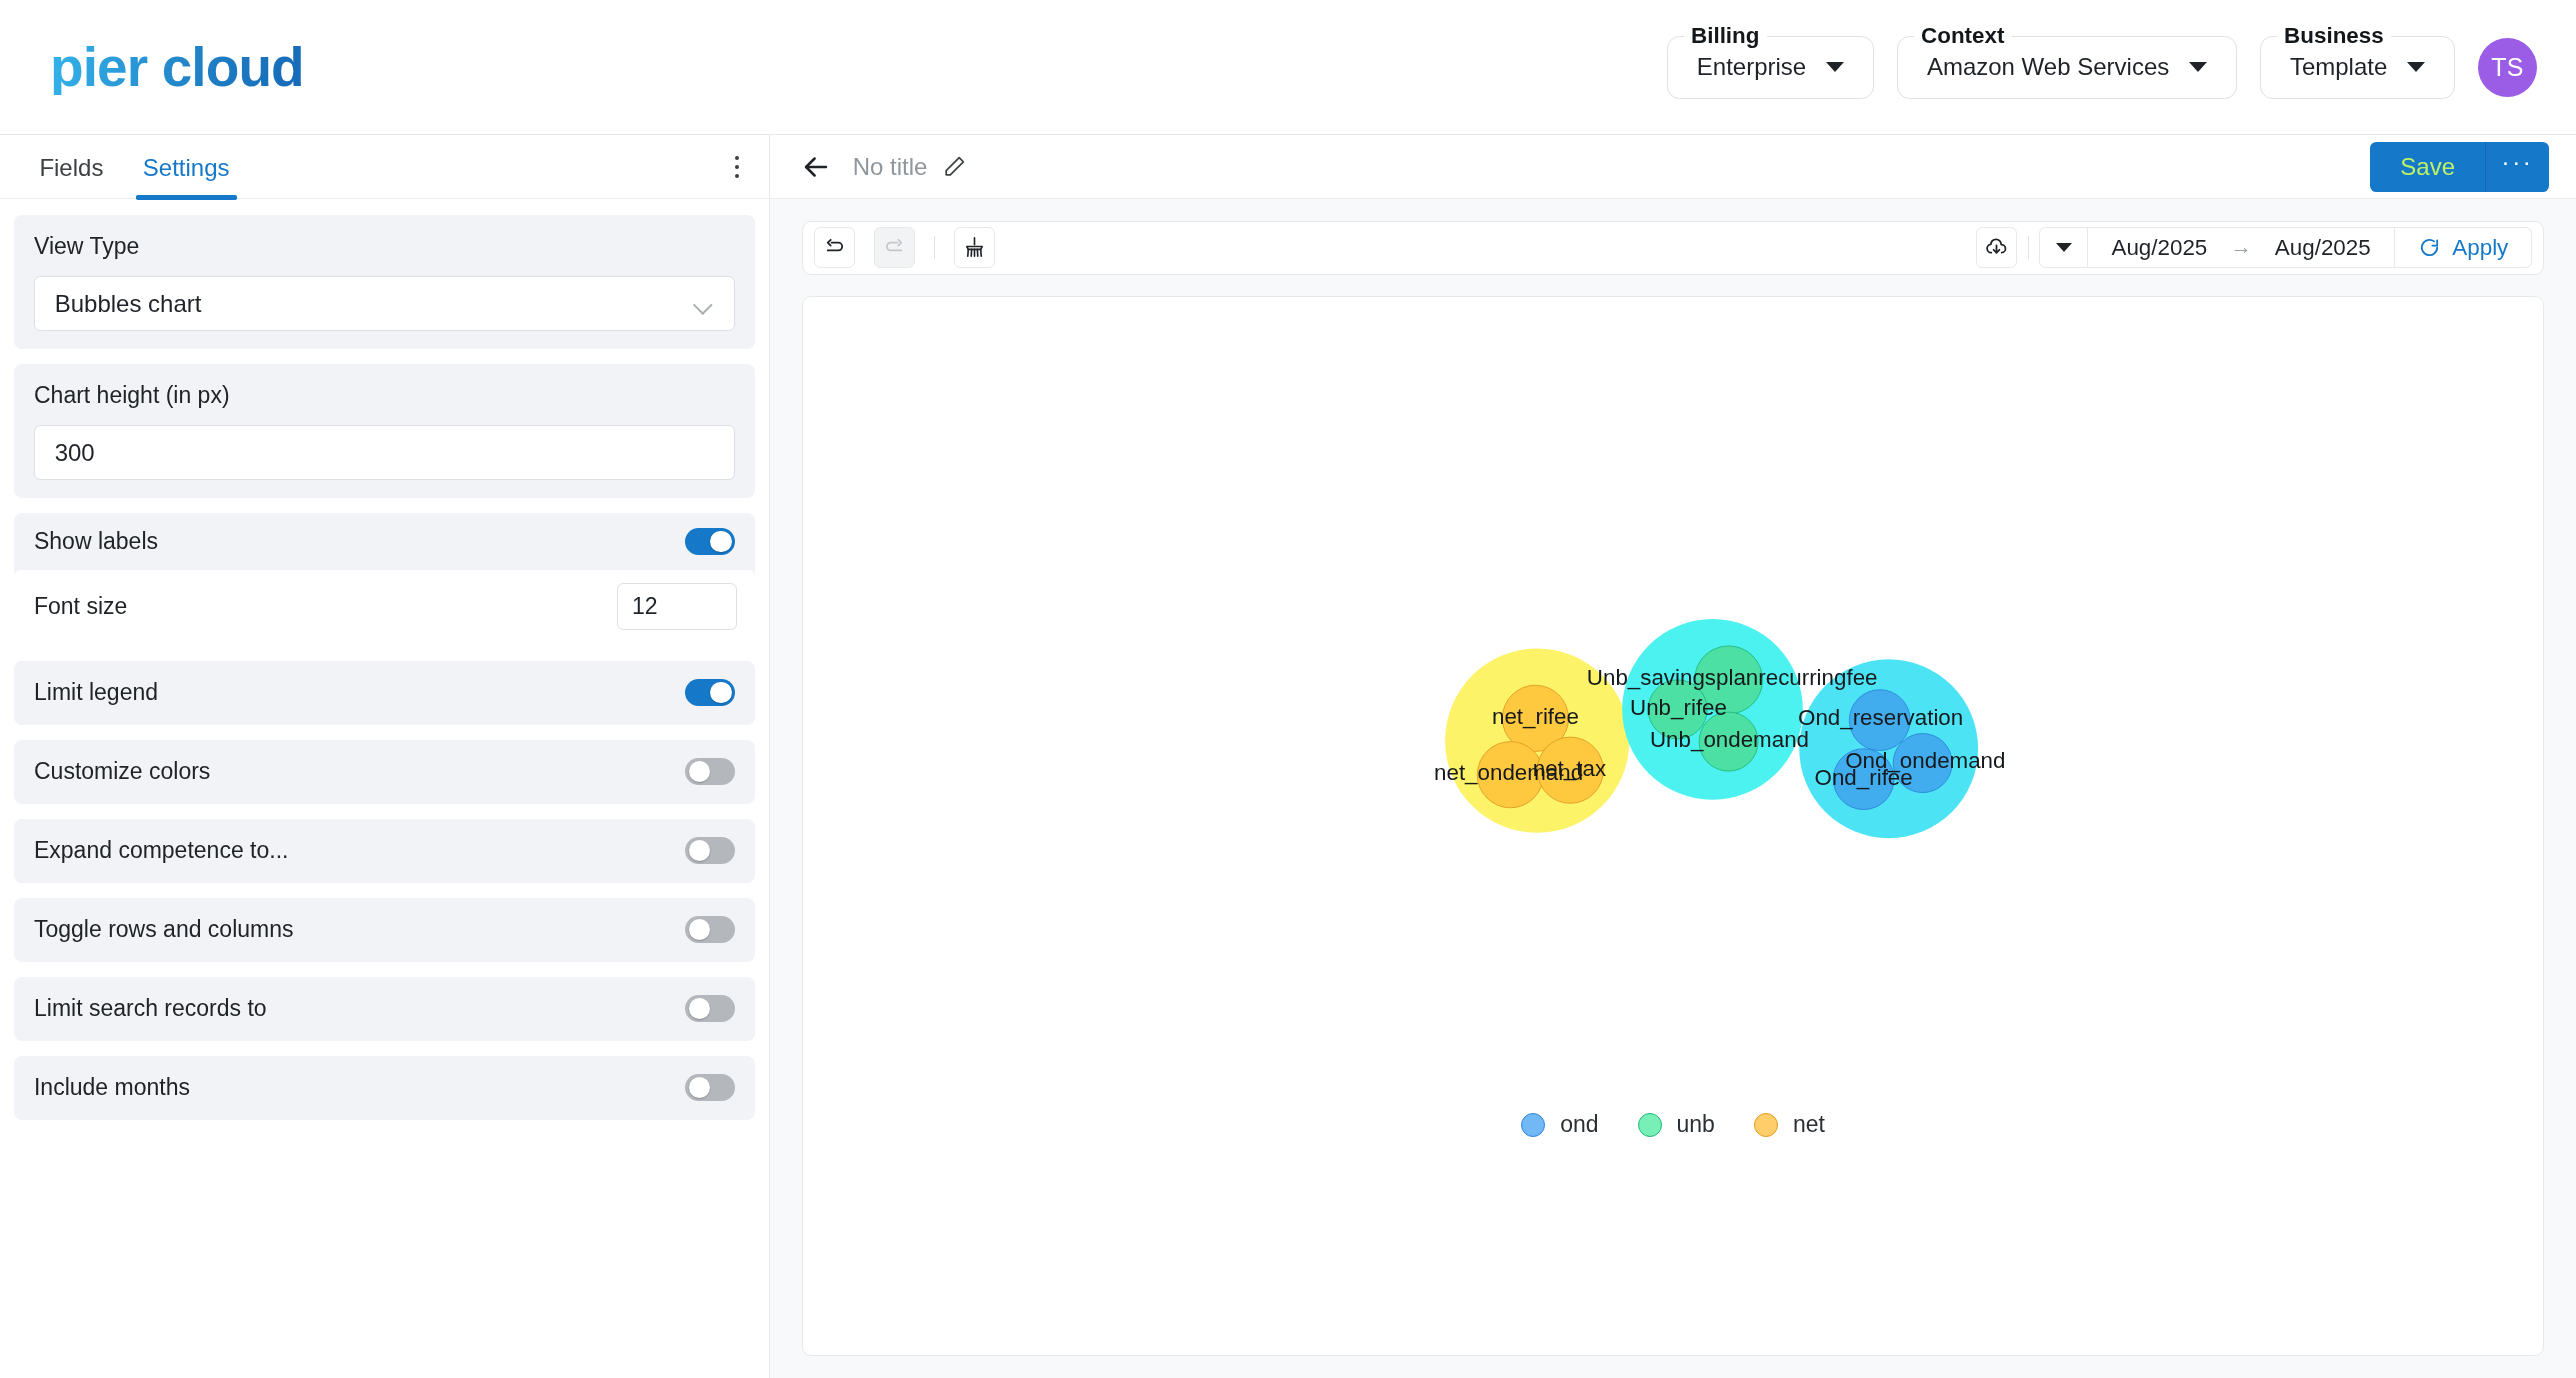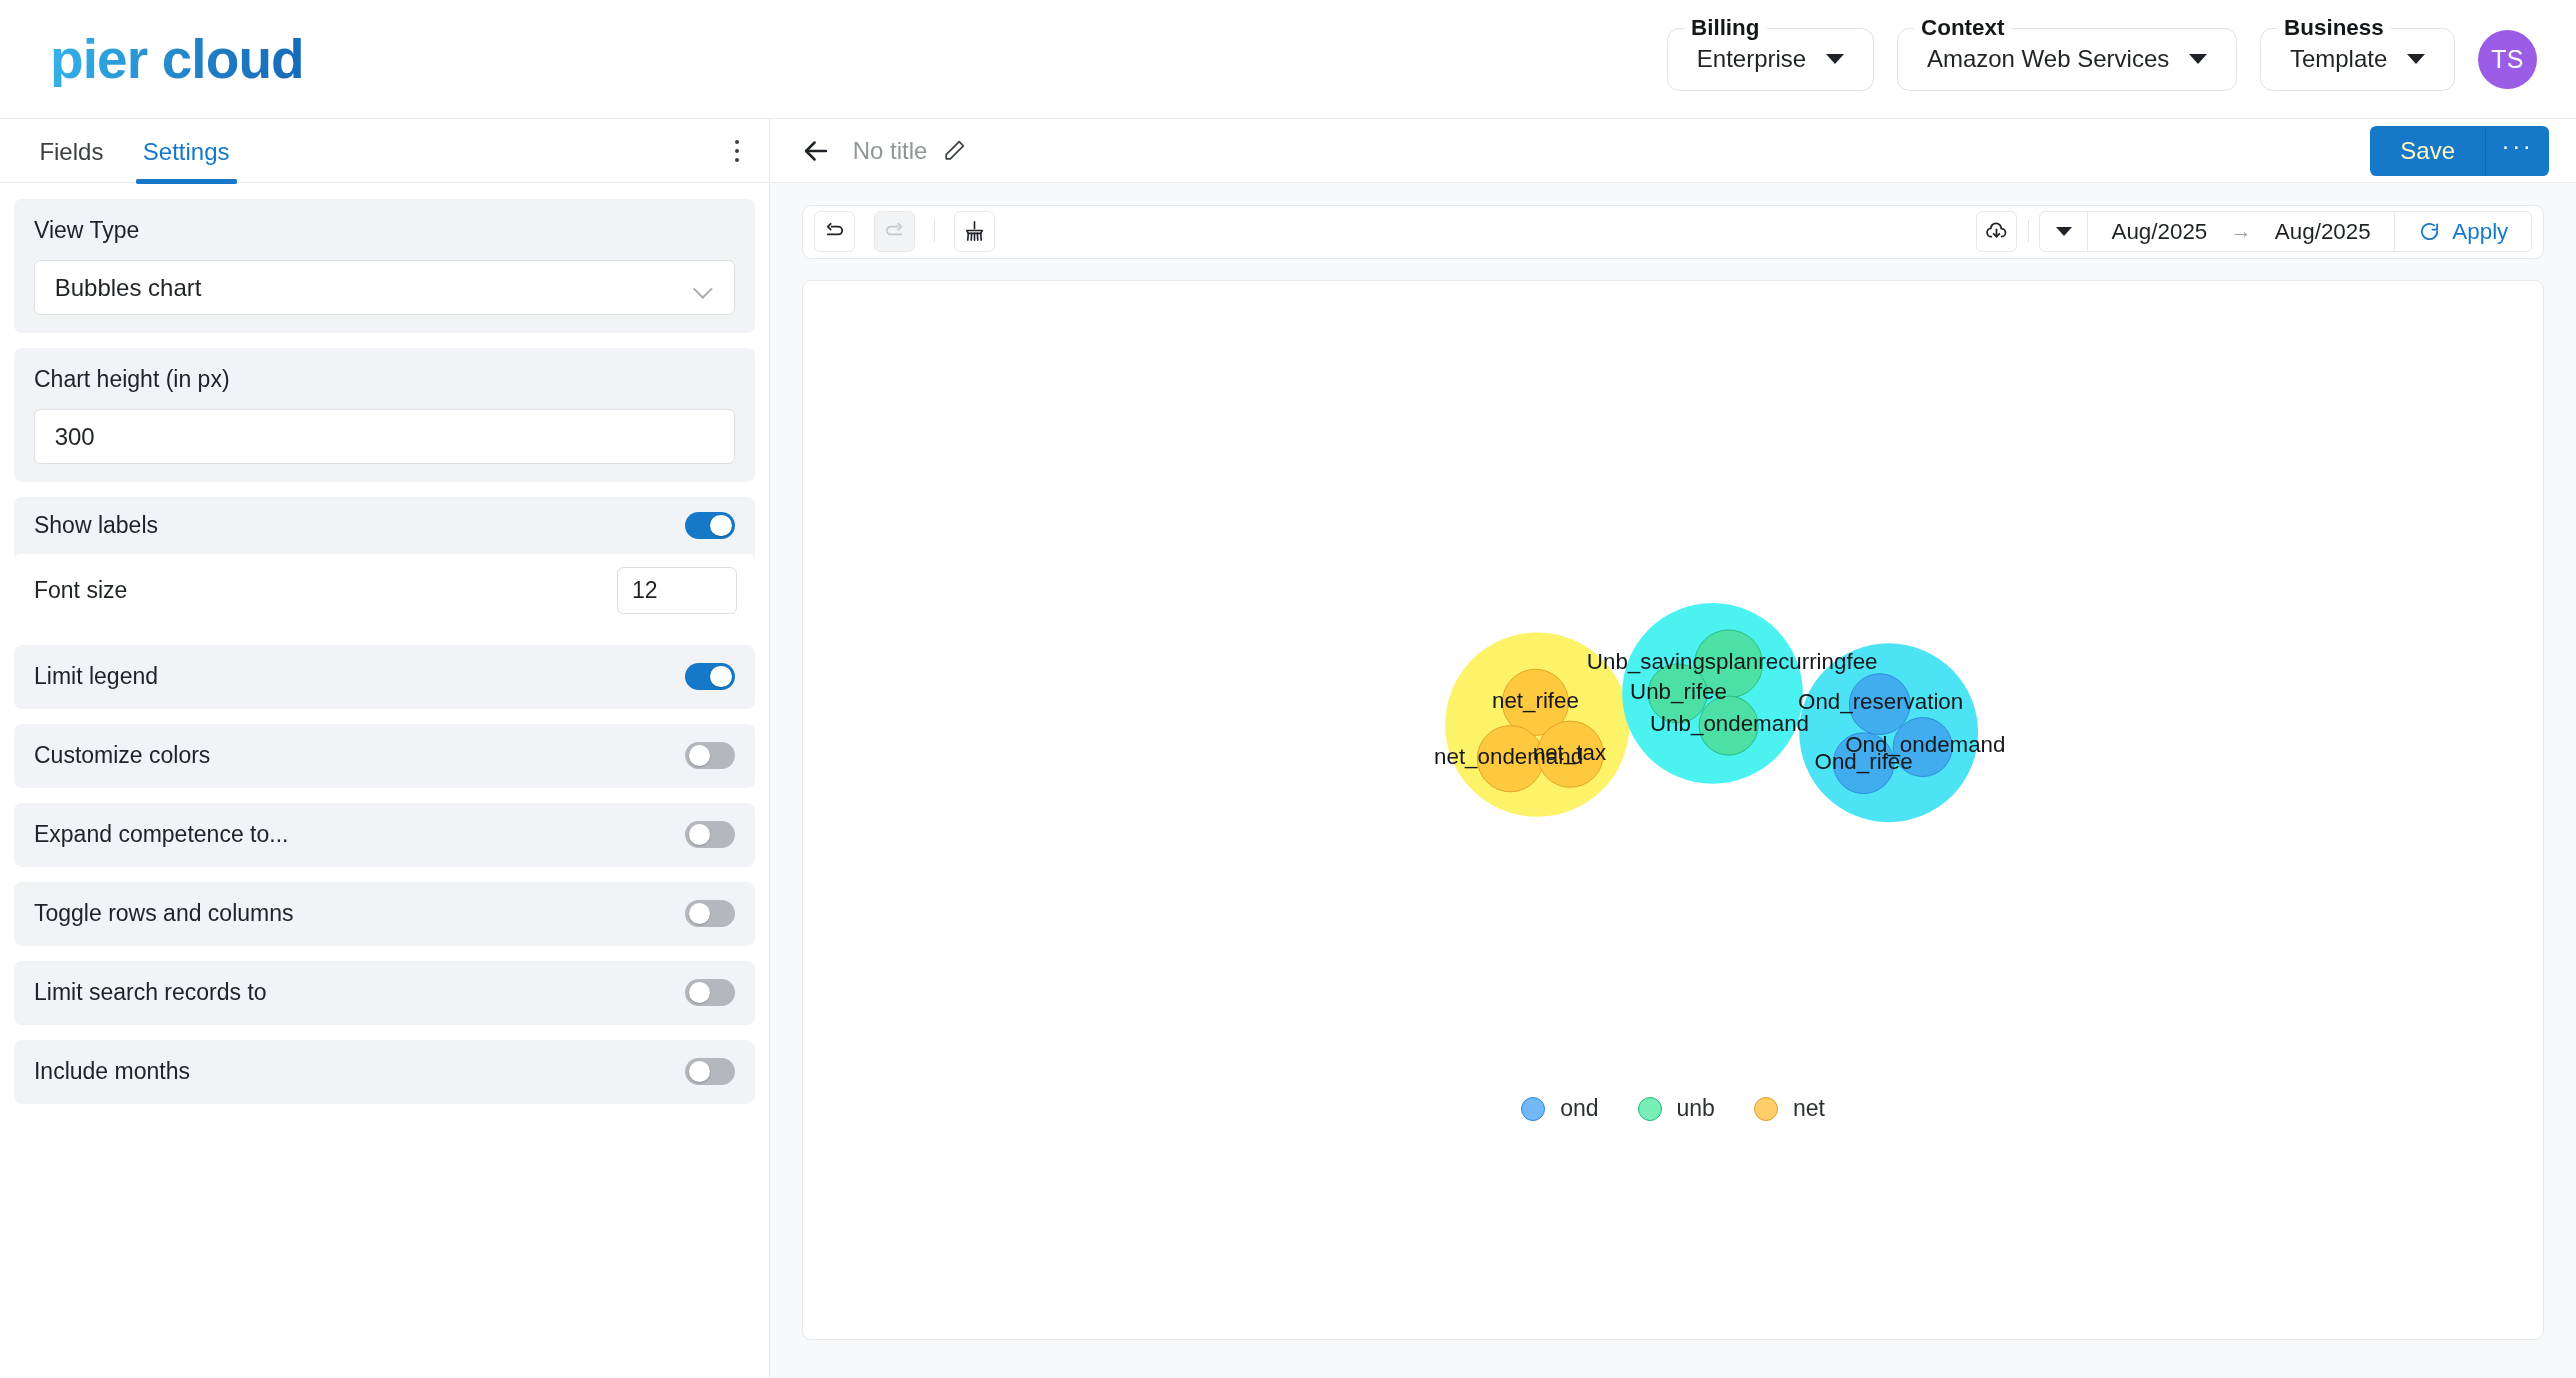--- a/index.html
+++ b/index.html
@@ -8,21 +8,21 @@
   body {
     width:2576px; height:1378px;
     font-family:"Liberation Sans", sans-serif;
     background:#ffffff; color:#1f2328;
     overflow:hidden;
     -webkit-font-smoothing:antialiased;
   }
 
   
   .topbar {
-    height:119px; width:100%;
+    height:135px; width:100%;
     background:#ffffff;
     border-bottom:0.9px solid #e6e8ea;
     display:flex; align-items:center;
     padding:0 39px 0 50px;
     position:relative;
   }
   .logo {
     font-size:55px; font-weight:bold; letter-spacing:-0.9px;
     background:linear-gradient(100deg,#35b4ea 0%,#1f7ec4 62%,#1669b8 100%);
     -webkit-background-clip:text; background-clip:text;
@@ -162,21 +162,21 @@
   .main-header {
     height:64px; background:#fff; border-bottom:0.9px solid #e9ebed;
     display:flex; align-items:center; padding:0 27px 0 29px;
   }
   .back-arrow { width:34px; height:34px; position:relative; cursor:pointer; flex:0 0 auto; }
   .back-arrow svg { display:block; }
   .doc-title { font-size:24px; color:#8f969c; margin-left:19.7px; }
   .pencil { margin-left:14.3px; cursor:pointer; display:flex; align-items:center; }
   .header-actions { margin-left:auto; display:flex; align-items:stretch; }
   .btn-save {
-    background:#1578c9; color:#fef9c3; font-size:24px;
+    background:#1578c9; color:#bef264; font-size:24px;
     height:50px; display:flex; align-items:center; padding:0 30px;
     border-radius:6.3px 0 0 6.3px; cursor:pointer;
     border-right:0.9px solid #1169b3;
   }
   .btn-more {
     background:#1578c9; color:#fff; font-size:24px; letter-spacing:2.7px;
     height:50px; display:flex; align-items:center; justify-content:center;
     width:63px; border-radius:0 6.3px 6.3px 0; cursor:pointer;
     padding-bottom:9px;
   }

